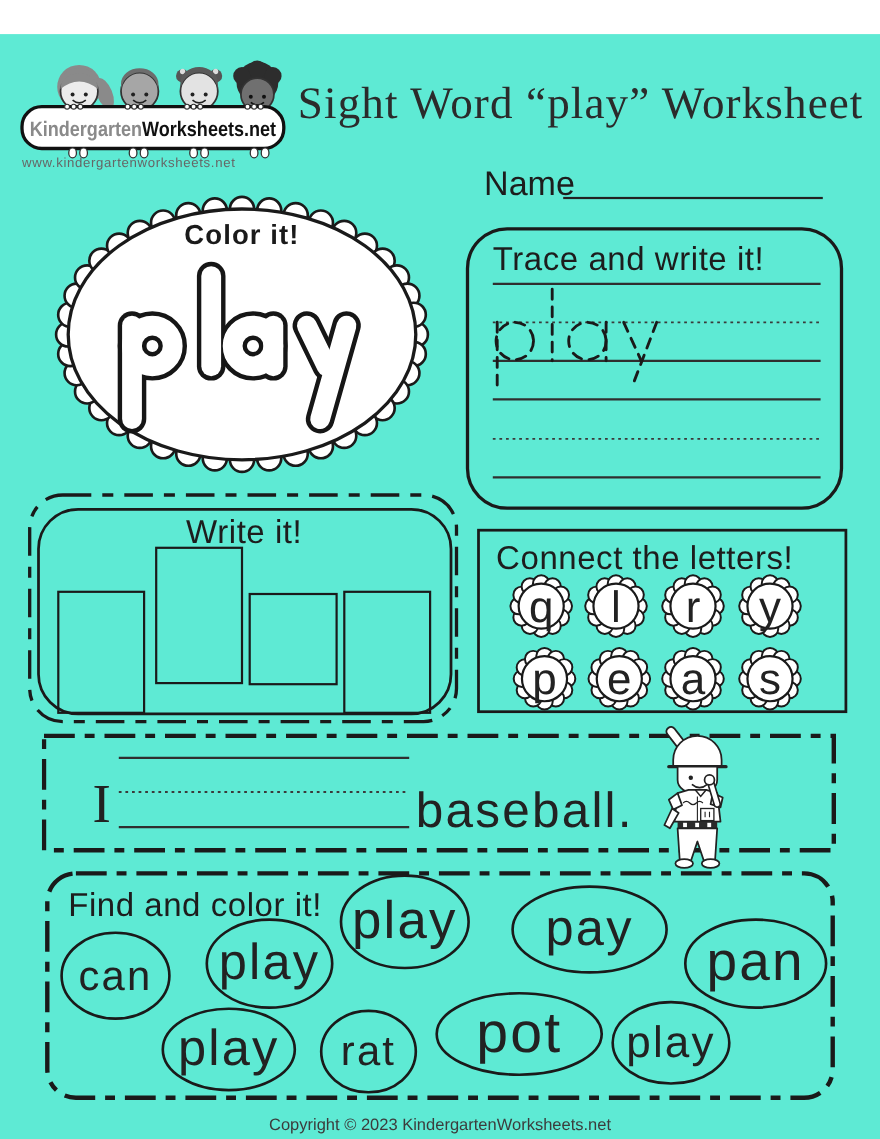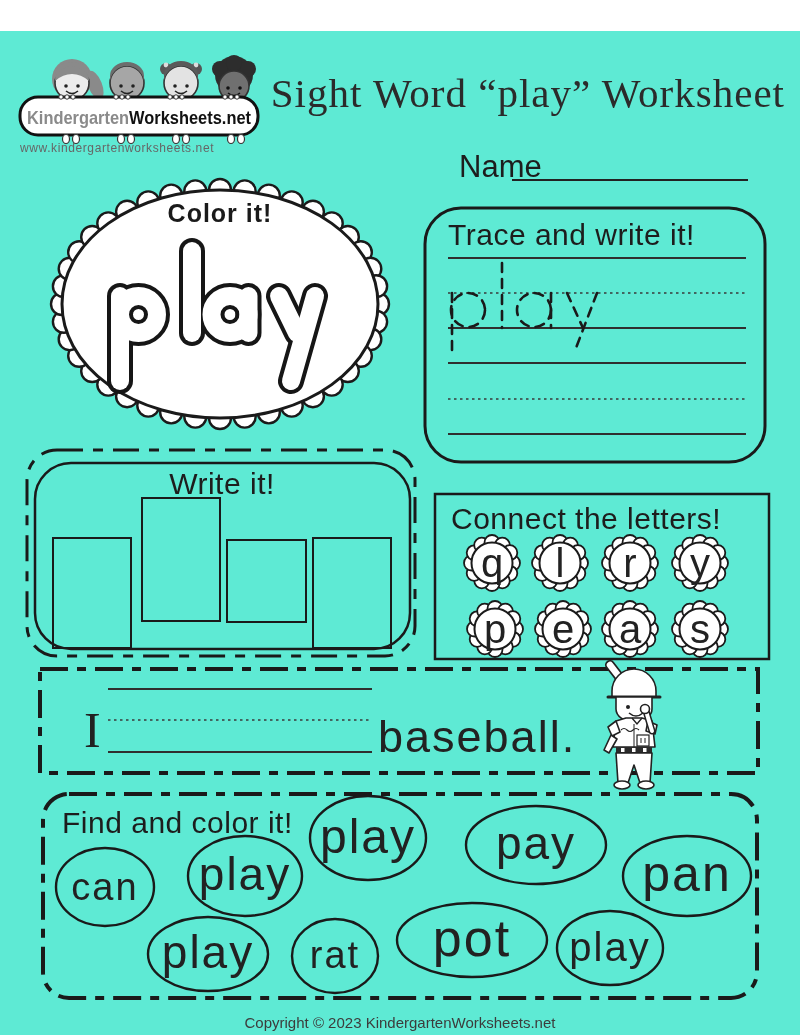--- a/index.html
+++ b/index.html
@@ -110,21 +110,21 @@
         <ellipse cx="217" cy="98" rx="3.5" ry="4.5"></ellipse>
           <ellipse cx="227" cy="98" rx="3.5" ry="4.5"></ellipse>
       </g>
       <text x="13" y="83" font-size="19" textLength="224" lengthAdjust="spacingAndGlyphs"><tspan class="logo-gray">Kindergarten</tspan><tspan class="logo-black">Worksheets.net</tspan></text>
     </svg>
   </div>
   <div class="abs site-url" style="left:20px;top:110px;">www.kindergartenworksheets.net</div>
 
   <div class="abs page-title" style="left:255px;top:38px;width:530px;">Sight Word “play” Worksheet</div>
 
-  <div class="abs name-label" style="left:459px;top:118px;">Name</div>
+  <div class="abs name-label" style="left:440px;top:118px;">Name</div>
   <div class="abs name-line" style="left:512px;top:122px;width:236px;height:26px;"></div>
 
   <div class="abs" style="left:40px;top:135px;font-weight:bold;">
     <svg width="360" height="272" viewBox="0 0 360 272">
       <circle cx="338.0" cy="138.0" r="11" class="sc"></circle>
         <circle cx="336.1" cy="155.8" r="11" class="sc"></circle>
         <circle cx="330.3" cy="173.2" r="11" class="sc"></circle>
         <circle cx="320.8" cy="189.8" r="11" class="sc"></circle>
         <circle cx="307.8" cy="205.0" r="11" class="sc"></circle>
         <circle cx="291.7" cy="218.6" r="11" class="sc"></circle>
@@ -216,21 +216,21 @@
         <path class="trace-letter" d="M147,90 L163,125"></path>
           <path class="trace-letter" d="M177,90 L156,145"></path>
       </g>
 
       <line x1="28" y1="160" x2="326" y2="160" class="ln"></line>
       <line x1="28" y1="196" x2="326" y2="196" class="ln-dot"></line>
       <line x1="28" y1="231" x2="326" y2="231" class="ln"></line>
     </svg>
   </div>
 
-  <div class="abs" style="left:433px;top:460px;">
+  <div class="abs" style="left:433px;top:448px;">
     <svg width="340" height="172" viewBox="0 0 340 172">
       <rect x="2" y="3" width="334" height="165" class="outline" stroke-width="2.5"></rect>
       <text x="18" y="38" class="h-sans">Connect the letters!</text>
       <g>
         <g>
           <circle cx="79.5" cy="72.0" r="7.5" class="sc-f"></circle>
             <circle cx="76.8" cy="82.3" r="7.5" class="sc-f"></circle>
             <circle cx="69.3" cy="89.8" r="7.5" class="sc-f"></circle>
             <circle cx="59.0" cy="92.5" r="7.5" class="sc-f"></circle>
             <circle cx="48.8" cy="89.8" r="7.5" class="sc-f"></circle>

